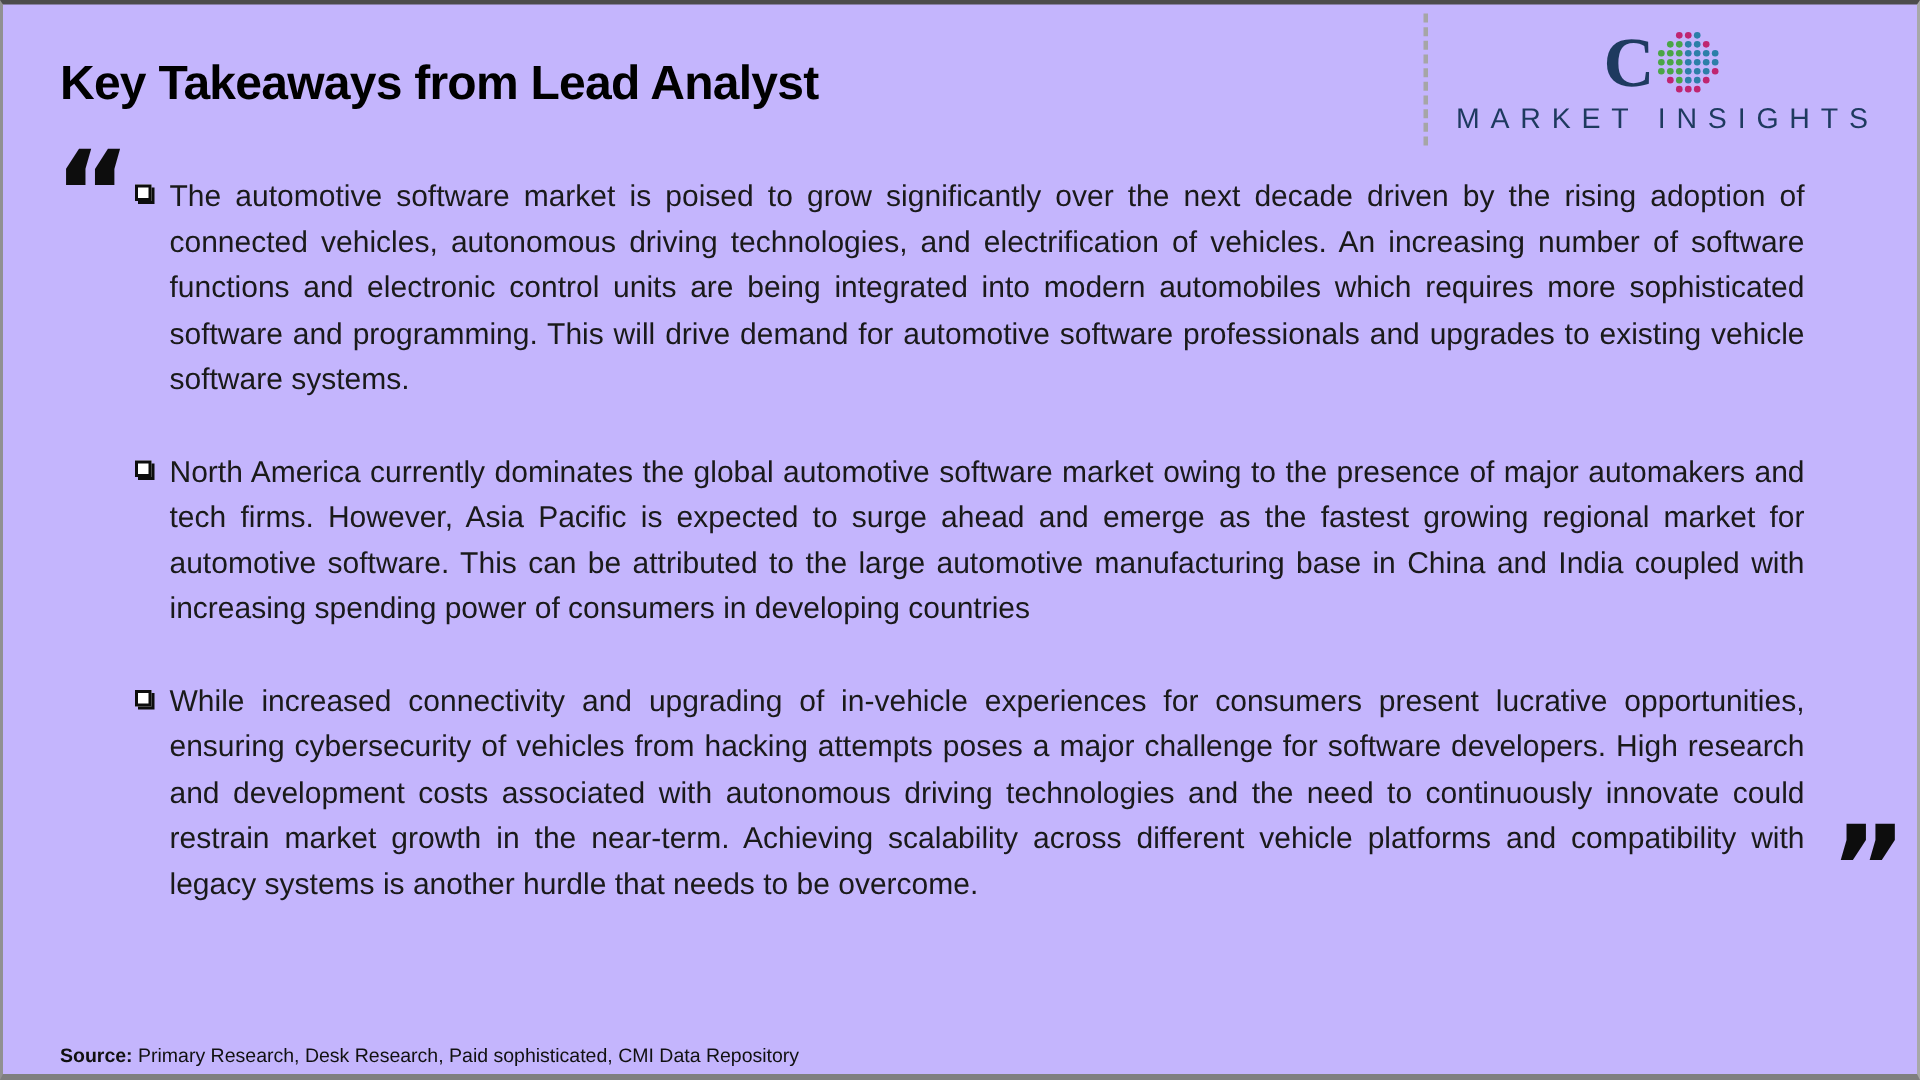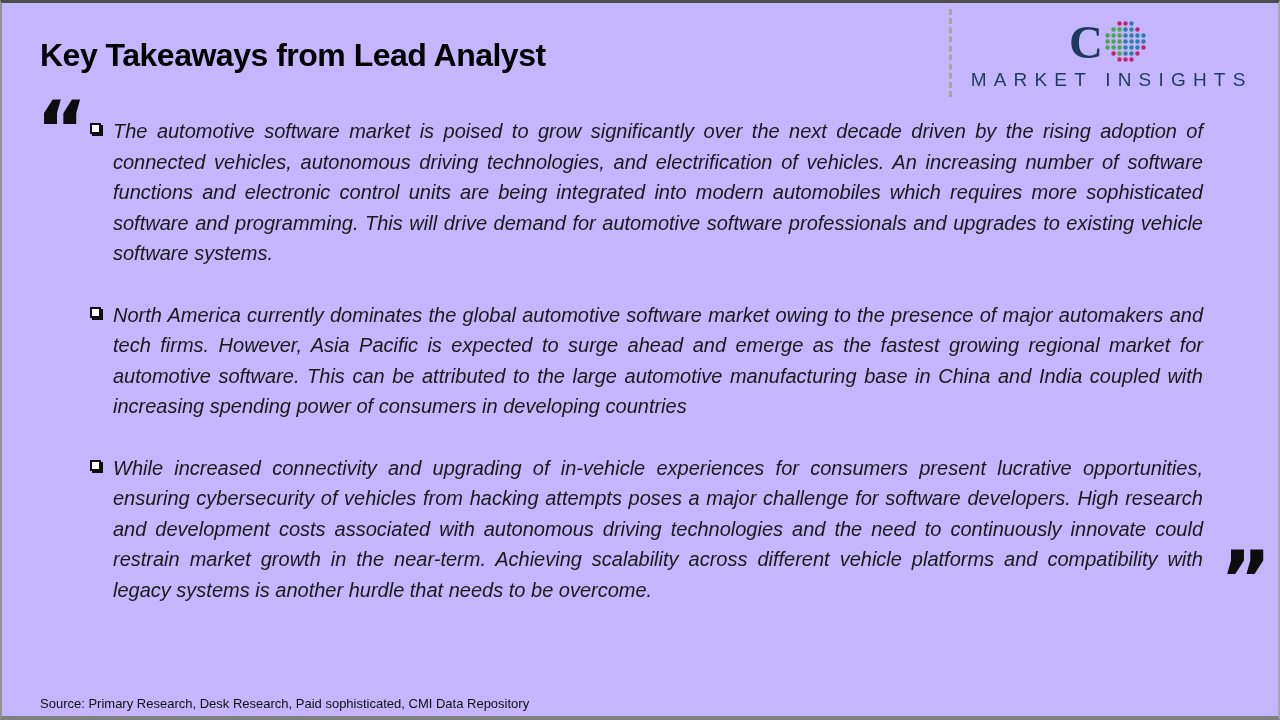--- a/index.html
+++ b/index.html
@@ -61,36 +61,36 @@
   .quote-open{ left:34px; top:88px; }
   .quote-close{ left:1218px; top:538px; }
 
   
   .bullets{
     position:absolute; left:88px; top:113px; width:1113px;
   }
   .para{
     position:relative; padding-left:23px; margin-bottom:31px;
     text-align:justify;
-    font-style:italic; font-size:20px; line-height:30.5px; color:var(--text);
+    font-size:20px; line-height:30.5px; color:var(--text);
   }
   .bullet-sq{
     position:absolute; left:0; top:7px;
     width:11px; height:11px;
     border:2px solid #0d0d0d; background:#fff;
     box-shadow:2px 2px 0 0 #0d0d0d;
     display:inline-block;
   }
 
   
   .source{
     position:absolute; left:38px; top:693px;
     font-size:13px; color:#111;
   }
-  .source b{ font-weight:400; }
+  .source b{ font-weight:700; }
 </style>
 </head>
 <body>
 
 <div class="slide">
 
   <h1 class="title">Key Takeaways from Lead Analyst</h1>
 
   <div class="logo-sep"></div>
 

